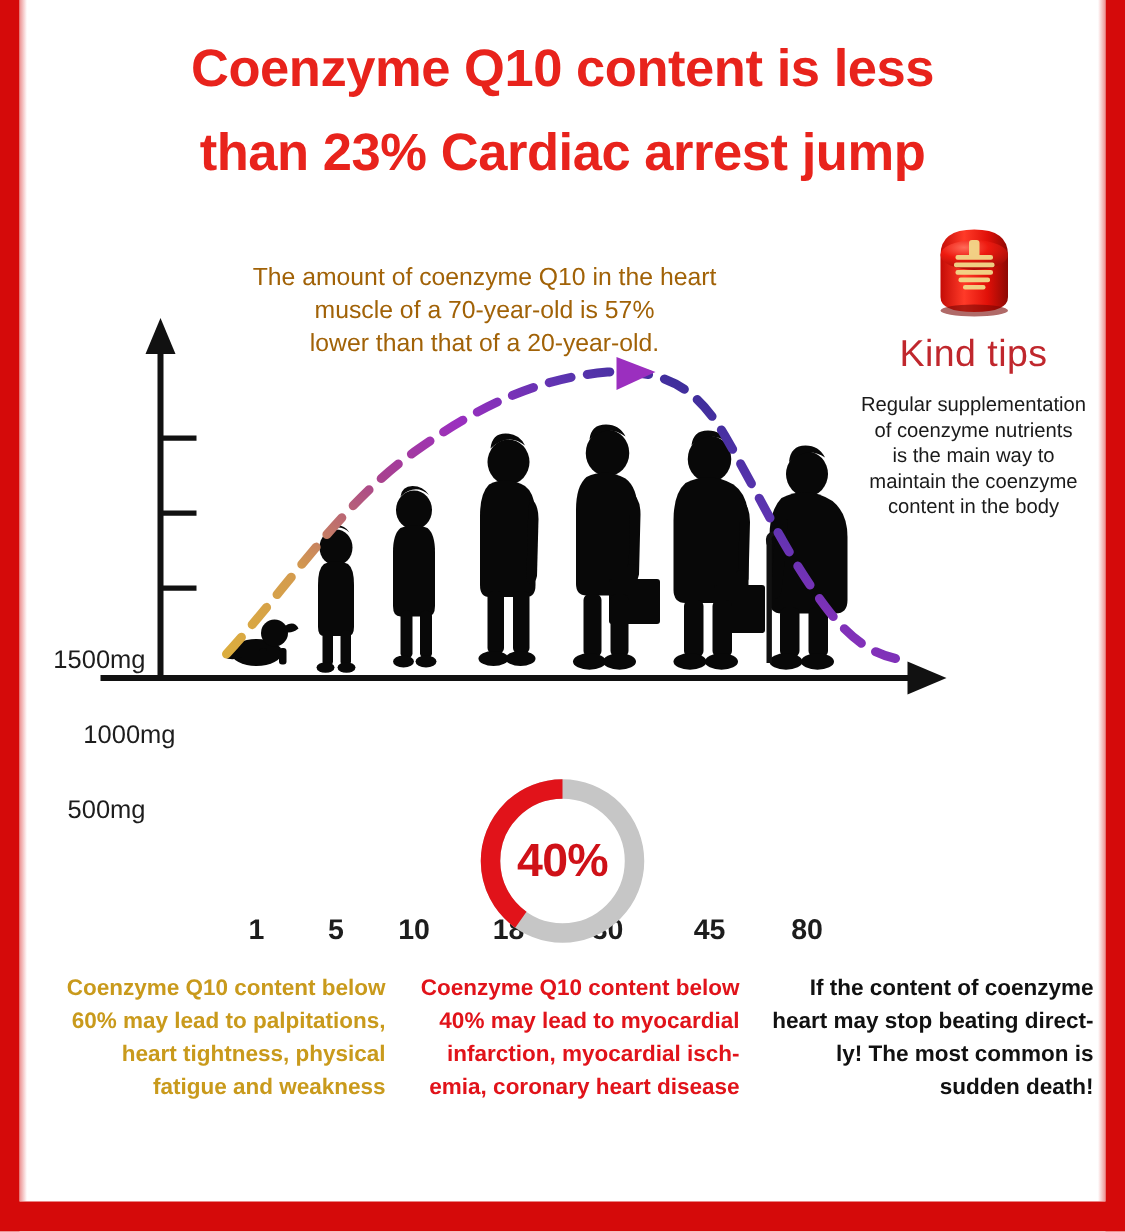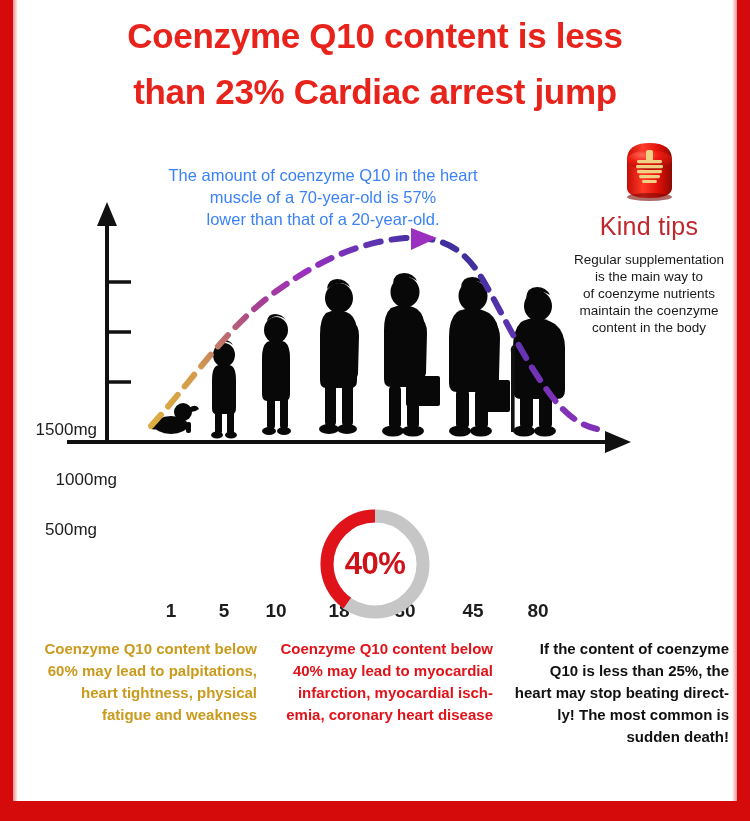--- a/index.html
+++ b/index.html
@@ -25,40 +25,40 @@
   #poster:before{
     content:"";position:absolute;left:0;top:0;width:5px;height:100%;
     background:linear-gradient(to right,rgba(213,10,10,.45),rgba(255,255,255,0));
     pointer-events:none;
   }
   #poster:after{
     content:"";position:absolute;right:0;top:0;width:5px;height:100%;
     background:linear-gradient(to left,rgba(213,10,10,.45),rgba(255,255,255,0));
     pointer-events:none;
   }
-  .inner{position:relative;width:724px;height:570px;}
+  .inner{position:relative;width:724px;height:570px;margin-top:10px;}
 
   
   .title{
     position:absolute;left:0;top:8px;width:724px;
     text-align:center;
     color:#e8231c;
     font-weight:bold;
     font-size:35px;
     line-height:56px;
     letter-spacing:-.3px;
     font-family:"Liberation Sans", sans-serif;
   }
   .title .l2{display:block;}
 
   
   .chart-wrap{position:absolute;left:0;top:150px;width:724px;height:340px;}
   .chart-caption{
     position:absolute;left:130px;top:14px;width:360px;
-    text-align:center;color:#3b82f6;
+    text-align:center;color:#a16207;
     font-size:16.5px;line-height:22px;
   }
   .chart-caption span{display:block;}
 
   .svgchart{position:absolute;left:0;top:0;}
 
   .ylab{
     position:absolute;color:#1d1d1d;font-size:17px;font-weight:500;
     text-align:right;width:80px;
   }
@@ -270,22 +270,22 @@
           <rect x="15" y="30" width="25" height="3.2" rx="1.4"></rect>
           <rect x="17" y="35" width="21" height="3.2" rx="1.4"></rect>
           <rect x="20" y="40" width="15" height="3" rx="1.4"></rect>
         </g>
         <ellipse cx="27.5" cy="57" rx="22.5" ry="4" fill="#7c0703" opacity="0.6"></ellipse>
       </svg>
     </div>
     <div class="tips-title">Kind tips</div>
     <div class="tips-body">
       <span>Regular supplementation</span>
+      <span>of coenzyme nutrients</span>
       <span>is the main way to</span>
-      <span>of coenzyme nutrients</span>
       <span>maintain the coenzyme</span>
       <span>content in the body</span>
     </div>
   </div>
 
   <div class="donuts">
 
 
     <div class="donut" style="left:242px">
       <div class="ring">
@@ -310,21 +310,20 @@
 
     <div class="cap" style="left:244px;color:#e1131a">
       <span>Coenzyme Q10 content below</span>
       <span>40% may lead to myocardial</span>
       <span>infarction, myocardial isch-</span>
       <span>emia, coronary heart disease</span>
     </div>
 
     <div class="cap" style="left:480px;color:#111111">
       <span>If the content of coenzyme</span>
-      <span>Q10 is less than 25%, the</span>
       <span>heart may stop beating direct-</span>
       <span>ly! The most common is</span>
       <span>sudden death!</span>
     </div>
   </div>
 
  </div>
 </div>
 
 </body></html>

